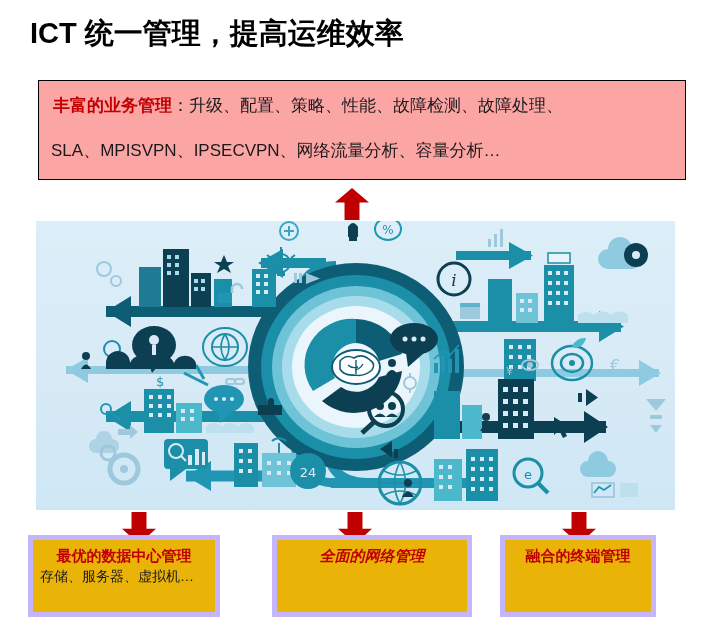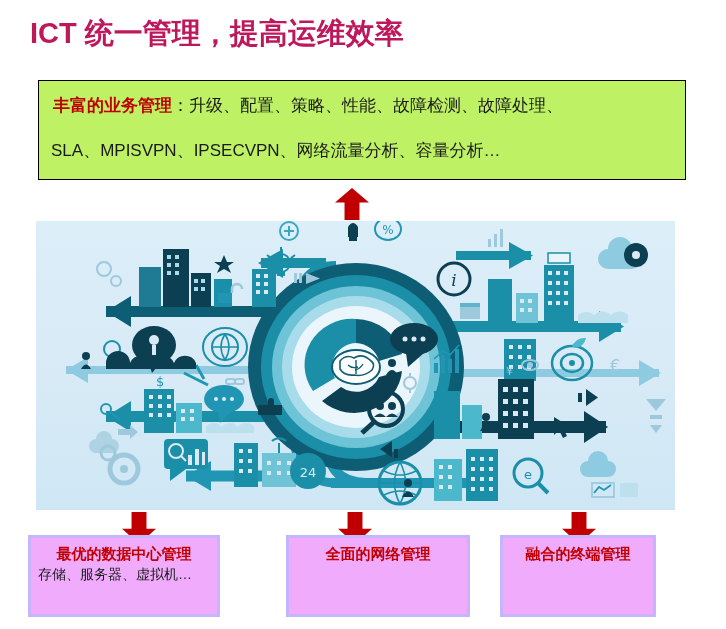--- a/index.html
+++ b/index.html
@@ -15,35 +15,35 @@
     overflow: hidden;
   }
 
   
   #slide-title {
     position: absolute;
     left: 30px;
     top: 14px;
     font-size: 29px;
     font-weight: bold;
-    color: #be185d;
+    color: #000000;
     letter-spacing: 0px;
     white-space: nowrap;
   }
 
   
   #feature-box {
     position: absolute;
     left: 38px;
     top: 80px;
     width: 648px;
     height: 100px;
     border: 1px solid #000000;
     box-sizing: border-box;
-    background: #bef264;
+    background: #fca5a5;
   }
   #feature-line-1 {
     position: absolute;
     left: 14px;
     top: 13px;
     font-size: 17px;
     color: #1a1a1a;
     white-space: nowrap;
   }
   #feature-line-1 .hl {
@@ -87,28 +87,28 @@
     width: 639px;
     height: 289px;
     background: #d9eaf6;
     overflow: hidden;
   }
   #illustration svg { display: block; }
 
   
   .bottom-box {
     position: absolute;
-    border: 3px solid #c4b5fd;
+    border: 5px solid #c4b5fd;
     box-sizing: border-box;
-    background: #f0abfc;
+    background: #eab308;
     top: 535px;
     height: 82px;
   }
   #box-datacenter { left: 28px;  width: 192px; }
-  #box-network    { left: 286px; width: 184px; }
+  #box-network    { left: 272px; width: 200px; font-style: italic; }
   #box-terminal   { left: 500px; width: 156px; }
 
   .box-heading {
     text-align: center;
     color: #c00000;
     font-weight: bold;
     font-size: 15px;
     margin-top: 6px;
     line-height: 19px;
   }

